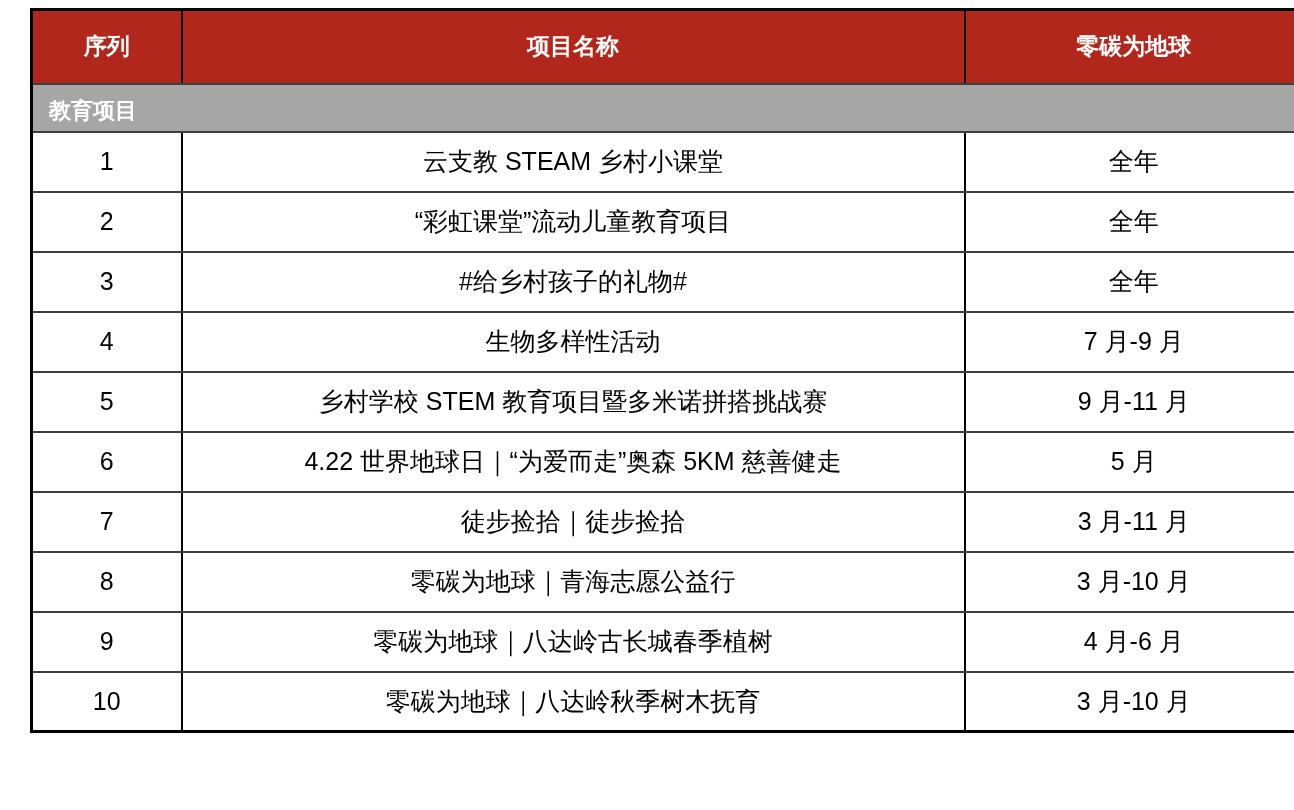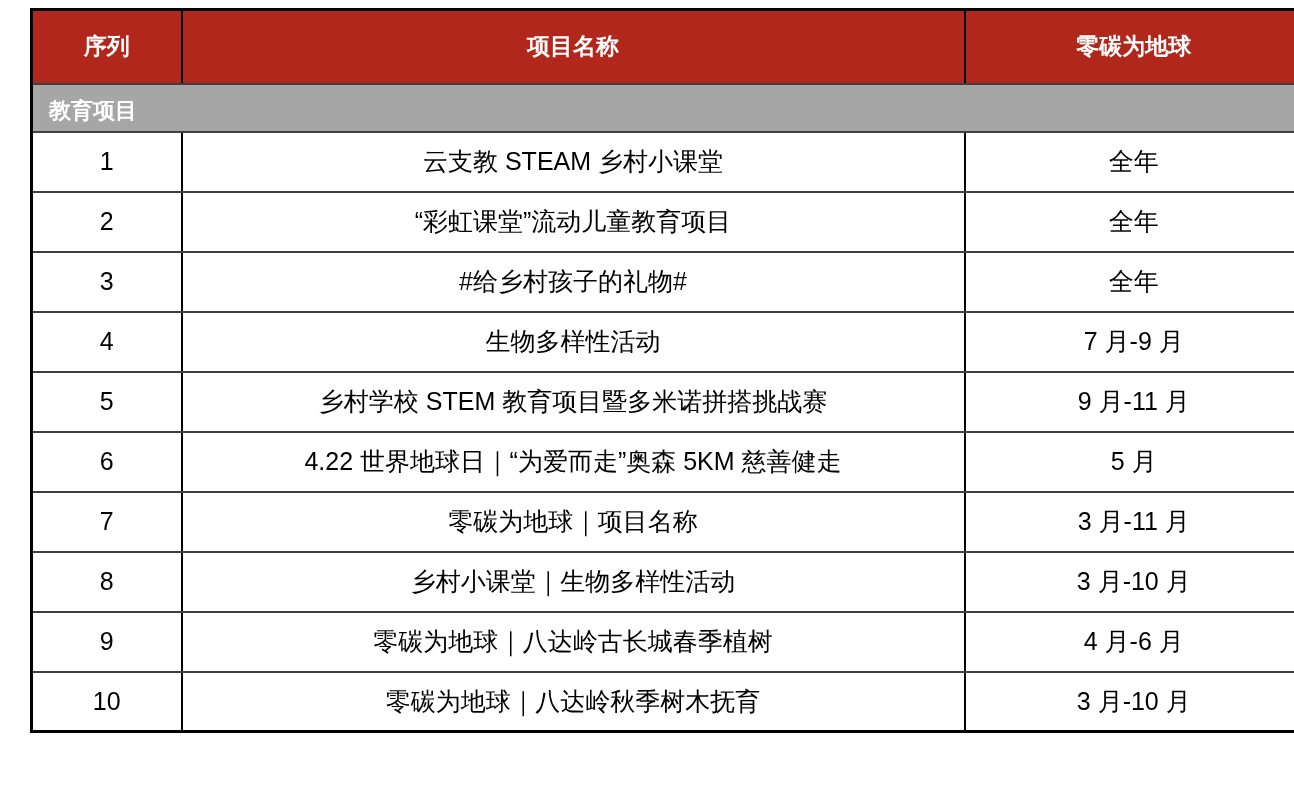--- a/index.html
+++ b/index.html
@@ -108,26 +108,26 @@
           <td class="data">乡村学校 STEM 教育项目暨多米诺拼搭挑战赛</td>
           <td class="data">9 月-11 月</td>
         </tr>
         <tr>
           <td class="data">6</td>
           <td class="data">4.22 世界地球日｜“为爱而走”奥森 5KM 慈善健走</td>
           <td class="data">5 月</td>
         </tr>
         <tr>
           <td class="data">7</td>
-          <td class="data">零碳为地球｜项目名称</td>
+          <td class="data">徒步捡拾｜徒步捡拾</td>
           <td class="data">3 月-11 月</td>
         </tr>
         <tr>
           <td class="data">8</td>
-          <td class="data">乡村小课堂｜生物多样性活动</td>
+          <td class="data">零碳为地球｜青海志愿公益行</td>
           <td class="data">3 月-10 月</td>
         </tr>
         <tr>
           <td class="data">9</td>
           <td class="data">零碳为地球｜八达岭古长城春季植树</td>
           <td class="data">4 月-6 月</td>
         </tr>
         <tr>
           <td class="data">10</td>
           <td class="data">零碳为地球｜八达岭秋季树木抚育</td>

